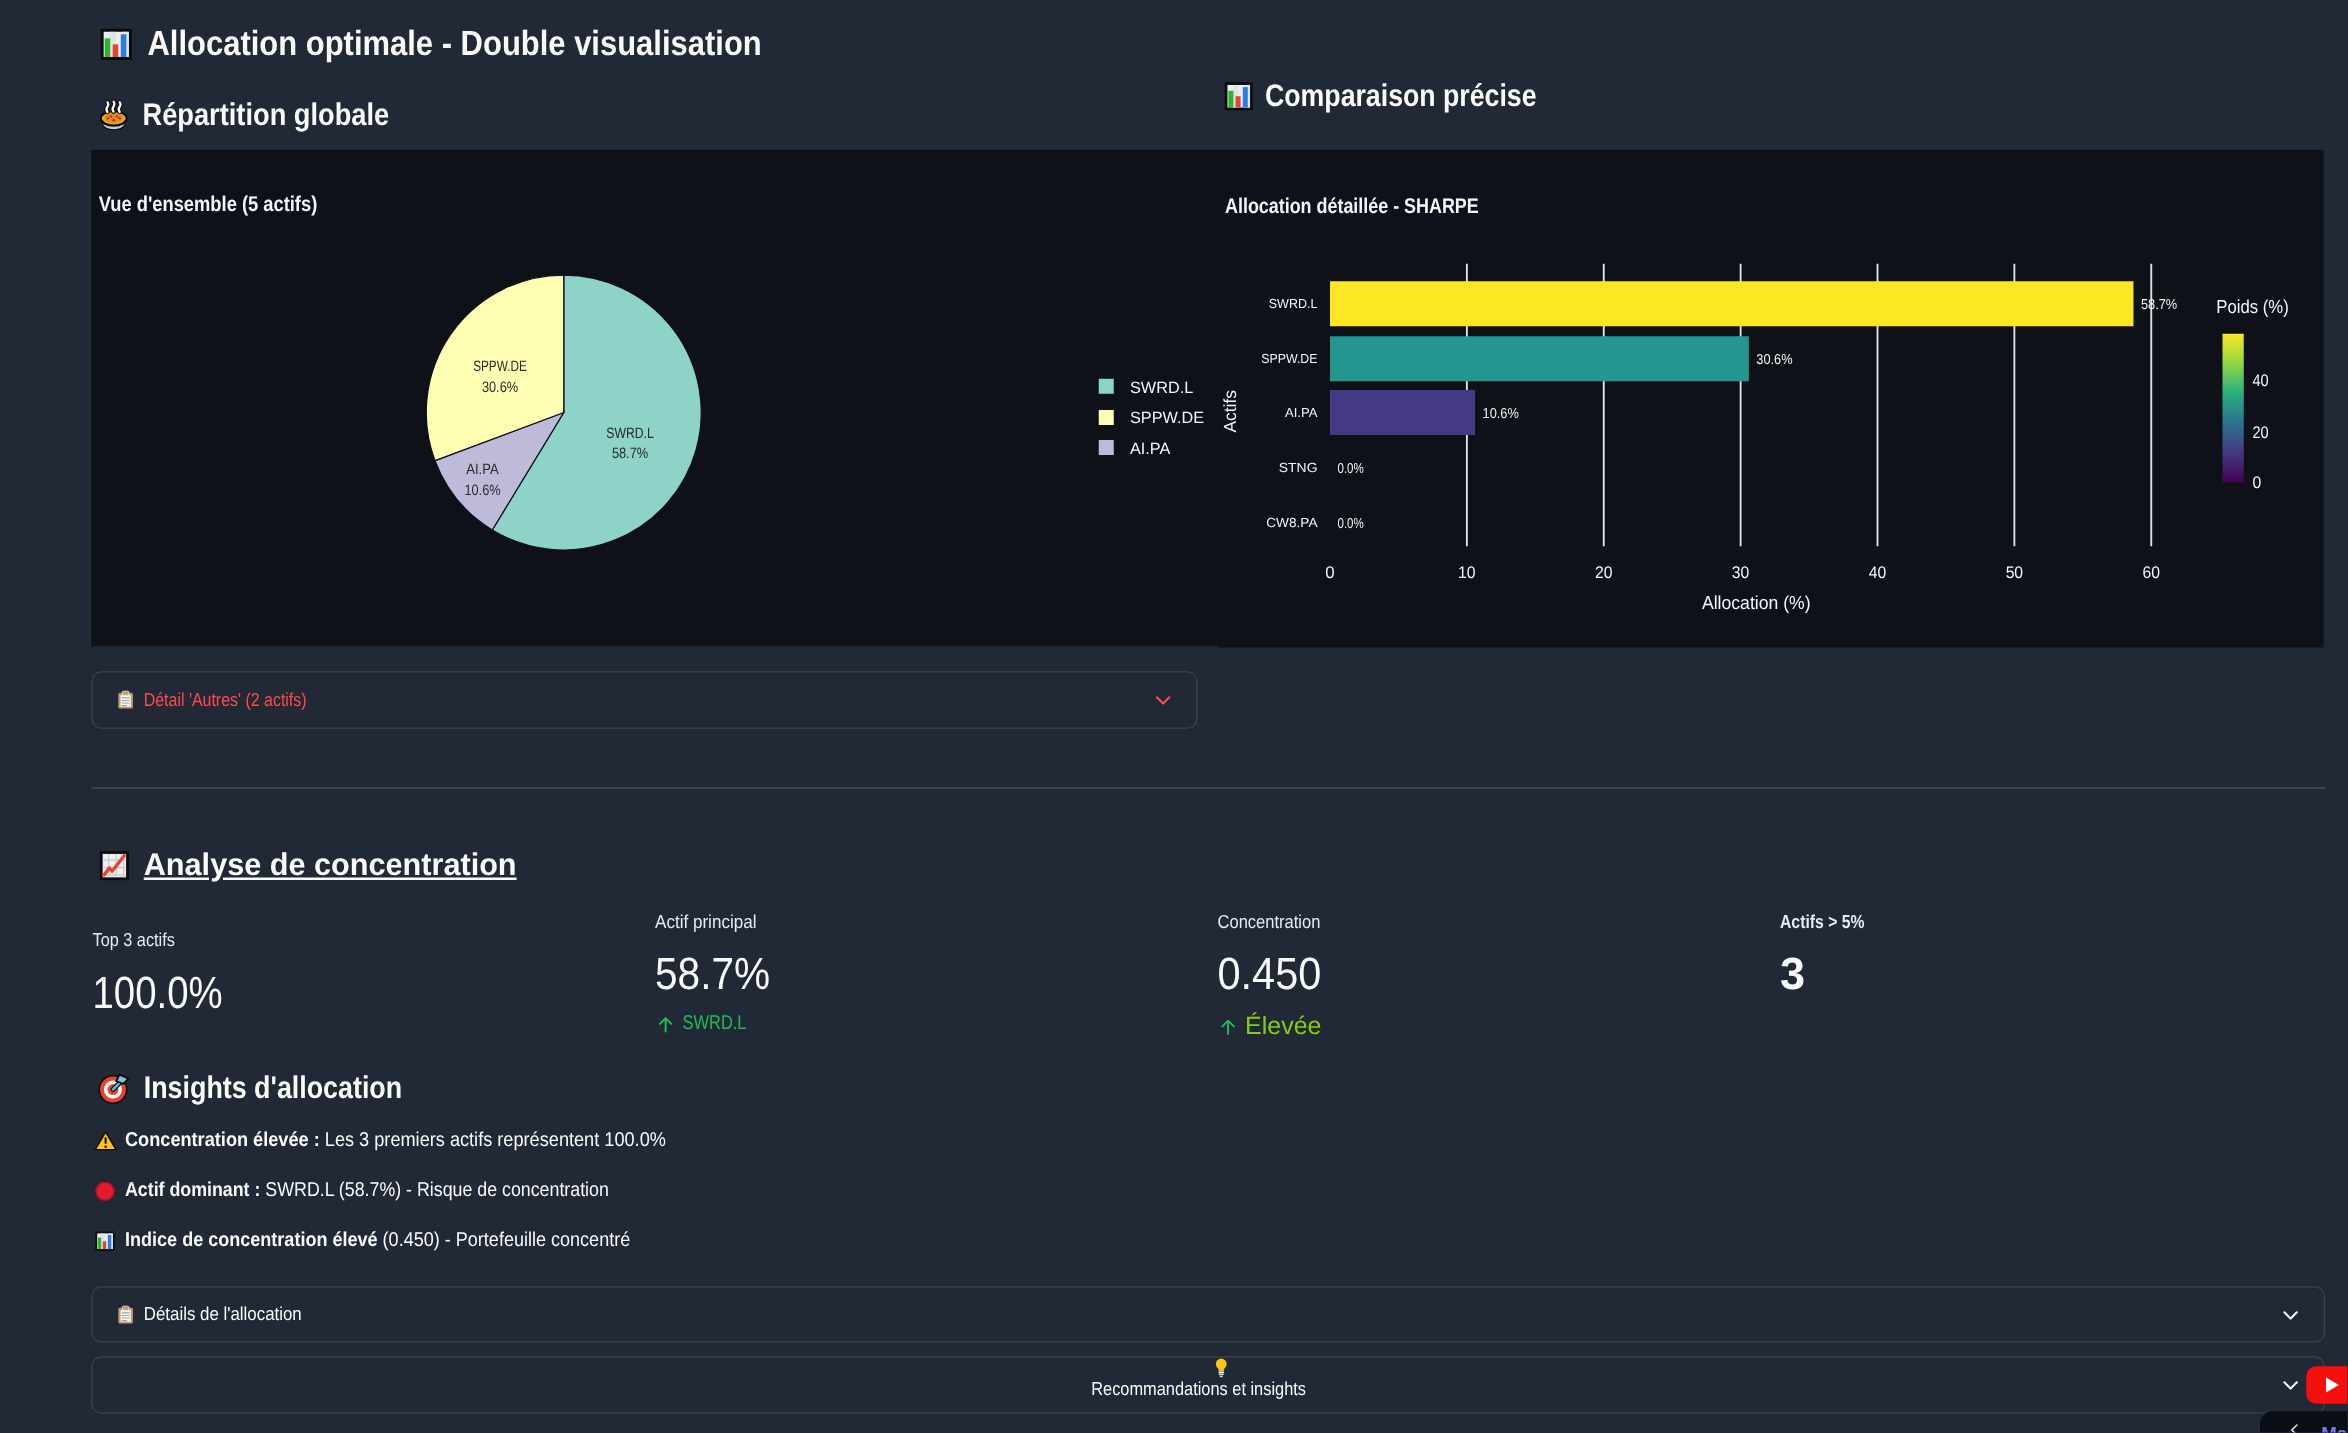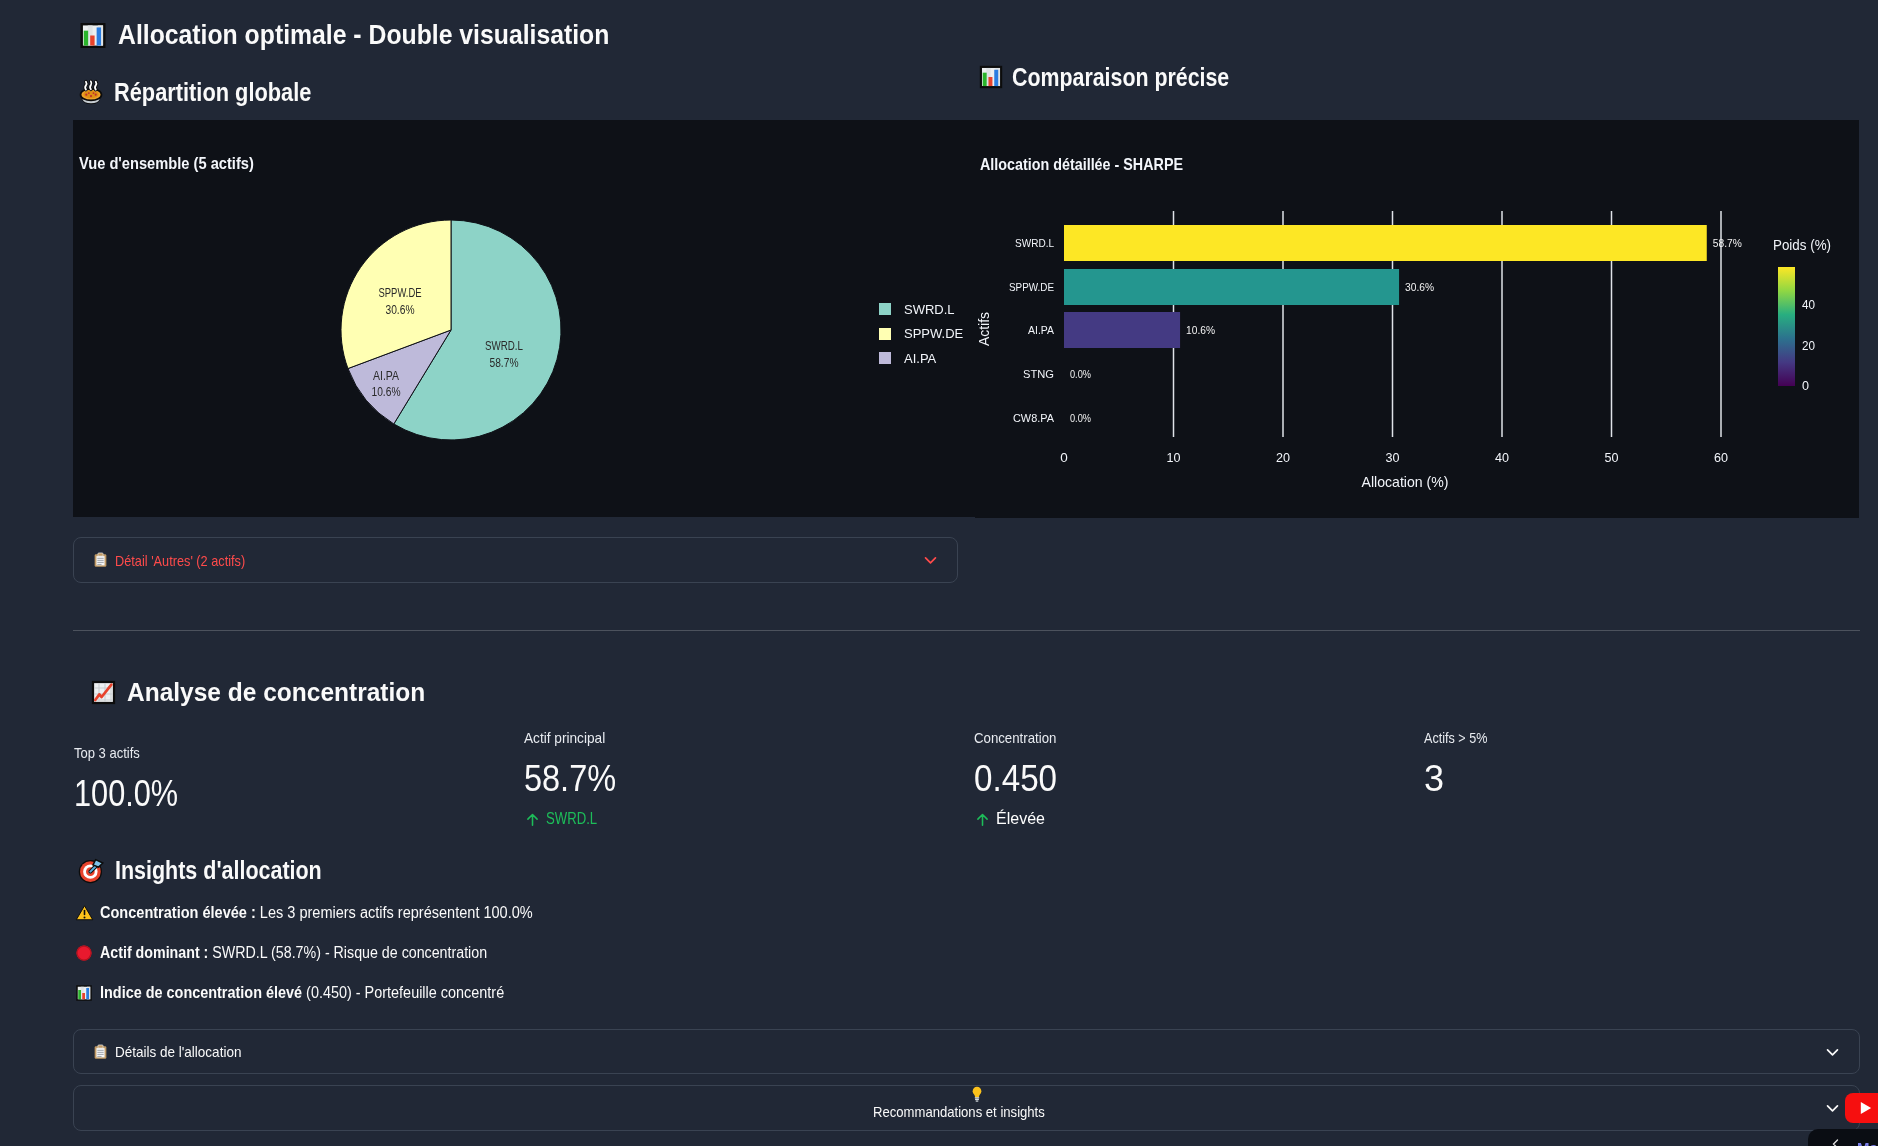--- a/index.html
+++ b/index.html
@@ -157,21 +157,21 @@
       <rect x="4.2" y="0.4" width="5.6" height="3.4" rx="1" fill="#c19a65" stroke="#e9eced" stroke-width="0.7"></rect>
     </svg>
   <span id="t_exp1" class="fit" style="margin-left:8px;font-size:15px;color:#ff4b4b;transform:scaleX(0.8497);">Détail 'Autres' (2 actifs)</span>
   <svg class="expchev" width="17" height="17" viewBox="0 0 24 24">
       <path d="M5 9l7 7 7-7" fill="none" stroke="#ff4b4b" stroke-width="2.4" stroke-linecap="round" stroke-linejoin="round"></path>
     </svg>
 </div>
 
 <div class="abs" style="left:73px;top:630px;width:1787px;height:1px;background:rgba(250,250,250,0.2);"></div>
 
-<div class="hrow" style="left:90px;top:677px;height:31px;">
+<div class="hrow" style="left:78px;top:677px;height:31px;text-decoration:underline;">
   <svg id="ic-chart" width="27" height="27" viewBox="0 0 36 36">
       <rect x="2.5" y="2.5" width="31" height="31" fill="#0c0c0c"></rect>
       <rect x="5.5" y="5.5" width="25" height="25" fill="#eef0f1"></rect>
       <path d="M12 5.5V30.5 M20 5.5V30.5 M28 5.5V30.5 M5.5 12H30.5 M5.5 20H30.5 M5.5 28H30.5" stroke="#c9cdd0" stroke-width="1.4" fill="none"></path>
       <path d="M7 28 L12.5 20.5 L15.5 24 L28.5 7.5" fill="none" stroke="#e8432c" stroke-width="3.6" stroke-linecap="round" stroke-linejoin="round"></path>
     </svg>
   <span id="t_h3c" class="fit" style="margin-left:10px;font-size:25px;font-weight:bold;transform:scaleX(0.9803);">Analyse de concentration</span>
 </div>
 
 <div class="abs" style="left:74px;top:716px;margin-top:28px;">
@@ -184,28 +184,28 @@
   <div style="margin-top:11px;font-size:16px;color:#1dbd59;display:flex;align-items:center;">
     <svg width="17" height="17" viewBox="0 0 24 24">
         <path d="M12 20V5M5.5 11.5L12 5l6.5 6.5" fill="none" stroke="#1dbd59" stroke-width="2.2" stroke-linecap="round" stroke-linejoin="round"></path>
       </svg>
     <span id="t_del1" class="fit" style="margin-left:5px;transform:scaleX(0.8226);">SWRD.L</span>
   </div>
 </div>
 <div class="abs" style="left:974px;top:729px;">
   <div style="height:17px;"><span id="t_lab3" class="fit" style="font-size:15px;color:#e8ebf0;transform:scaleX(0.8817);">Concentration</span></div>
   <div style="margin-top:12px;height:41px;"><span id="t_val3" class="fit" style="font-size:36px;transform:scaleX(0.9222);">0.450</span></div>
-  <div style="margin-top:11px;font-size:16px;color:#ffffff;display:flex;align-items:center;">
+  <div style="margin-top:11px;font-size:20px;color:#84cc16;display:flex;align-items:center;">
     <svg width="17" height="17" viewBox="0 0 24 24">
         <path d="M12 20V5M5.5 11.5L12 5l6.5 6.5" fill="none" stroke="#1dbd59" stroke-width="2.2" stroke-linecap="round" stroke-linejoin="round"></path>
       </svg>
     <span id="t_del2" class="fit" style="margin-left:5px;transform:scaleX(1.0);">Élevée</span>
   </div>
 </div>
-<div class="abs" style="left:1424px;top:729px;">
+<div class="abs" style="left:1424px;top:729px;font-weight:bold;">
   <div style="height:17px;"><span id="t_lab4" class="fit" style="font-size:15px;color:#e8ebf0;transform:scaleX(0.84);">Actifs &gt; 5%</span></div>
   <div style="margin-top:12px;height:41px;"><span id="t_val4" class="fit" style="font-size:36px;transform:scaleX(1.0);">3</span></div>
 </div>
 
 <div class="hrow" style="left:78px;top:855px;height:31px;">
   <svg id="ic-dart" width="27" height="27" viewBox="0 0 36 36">
       <circle cx="16.5" cy="19.5" r="15.5" fill="#0c0c0c"></circle>
       <circle cx="16.5" cy="19.5" r="13.8" fill="#e8432c"></circle>
       <circle cx="16.5" cy="19.5" r="9.6" fill="#ffffff"></circle>
       <circle cx="16.5" cy="19.5" r="5.8" fill="#e8432c"></circle>

